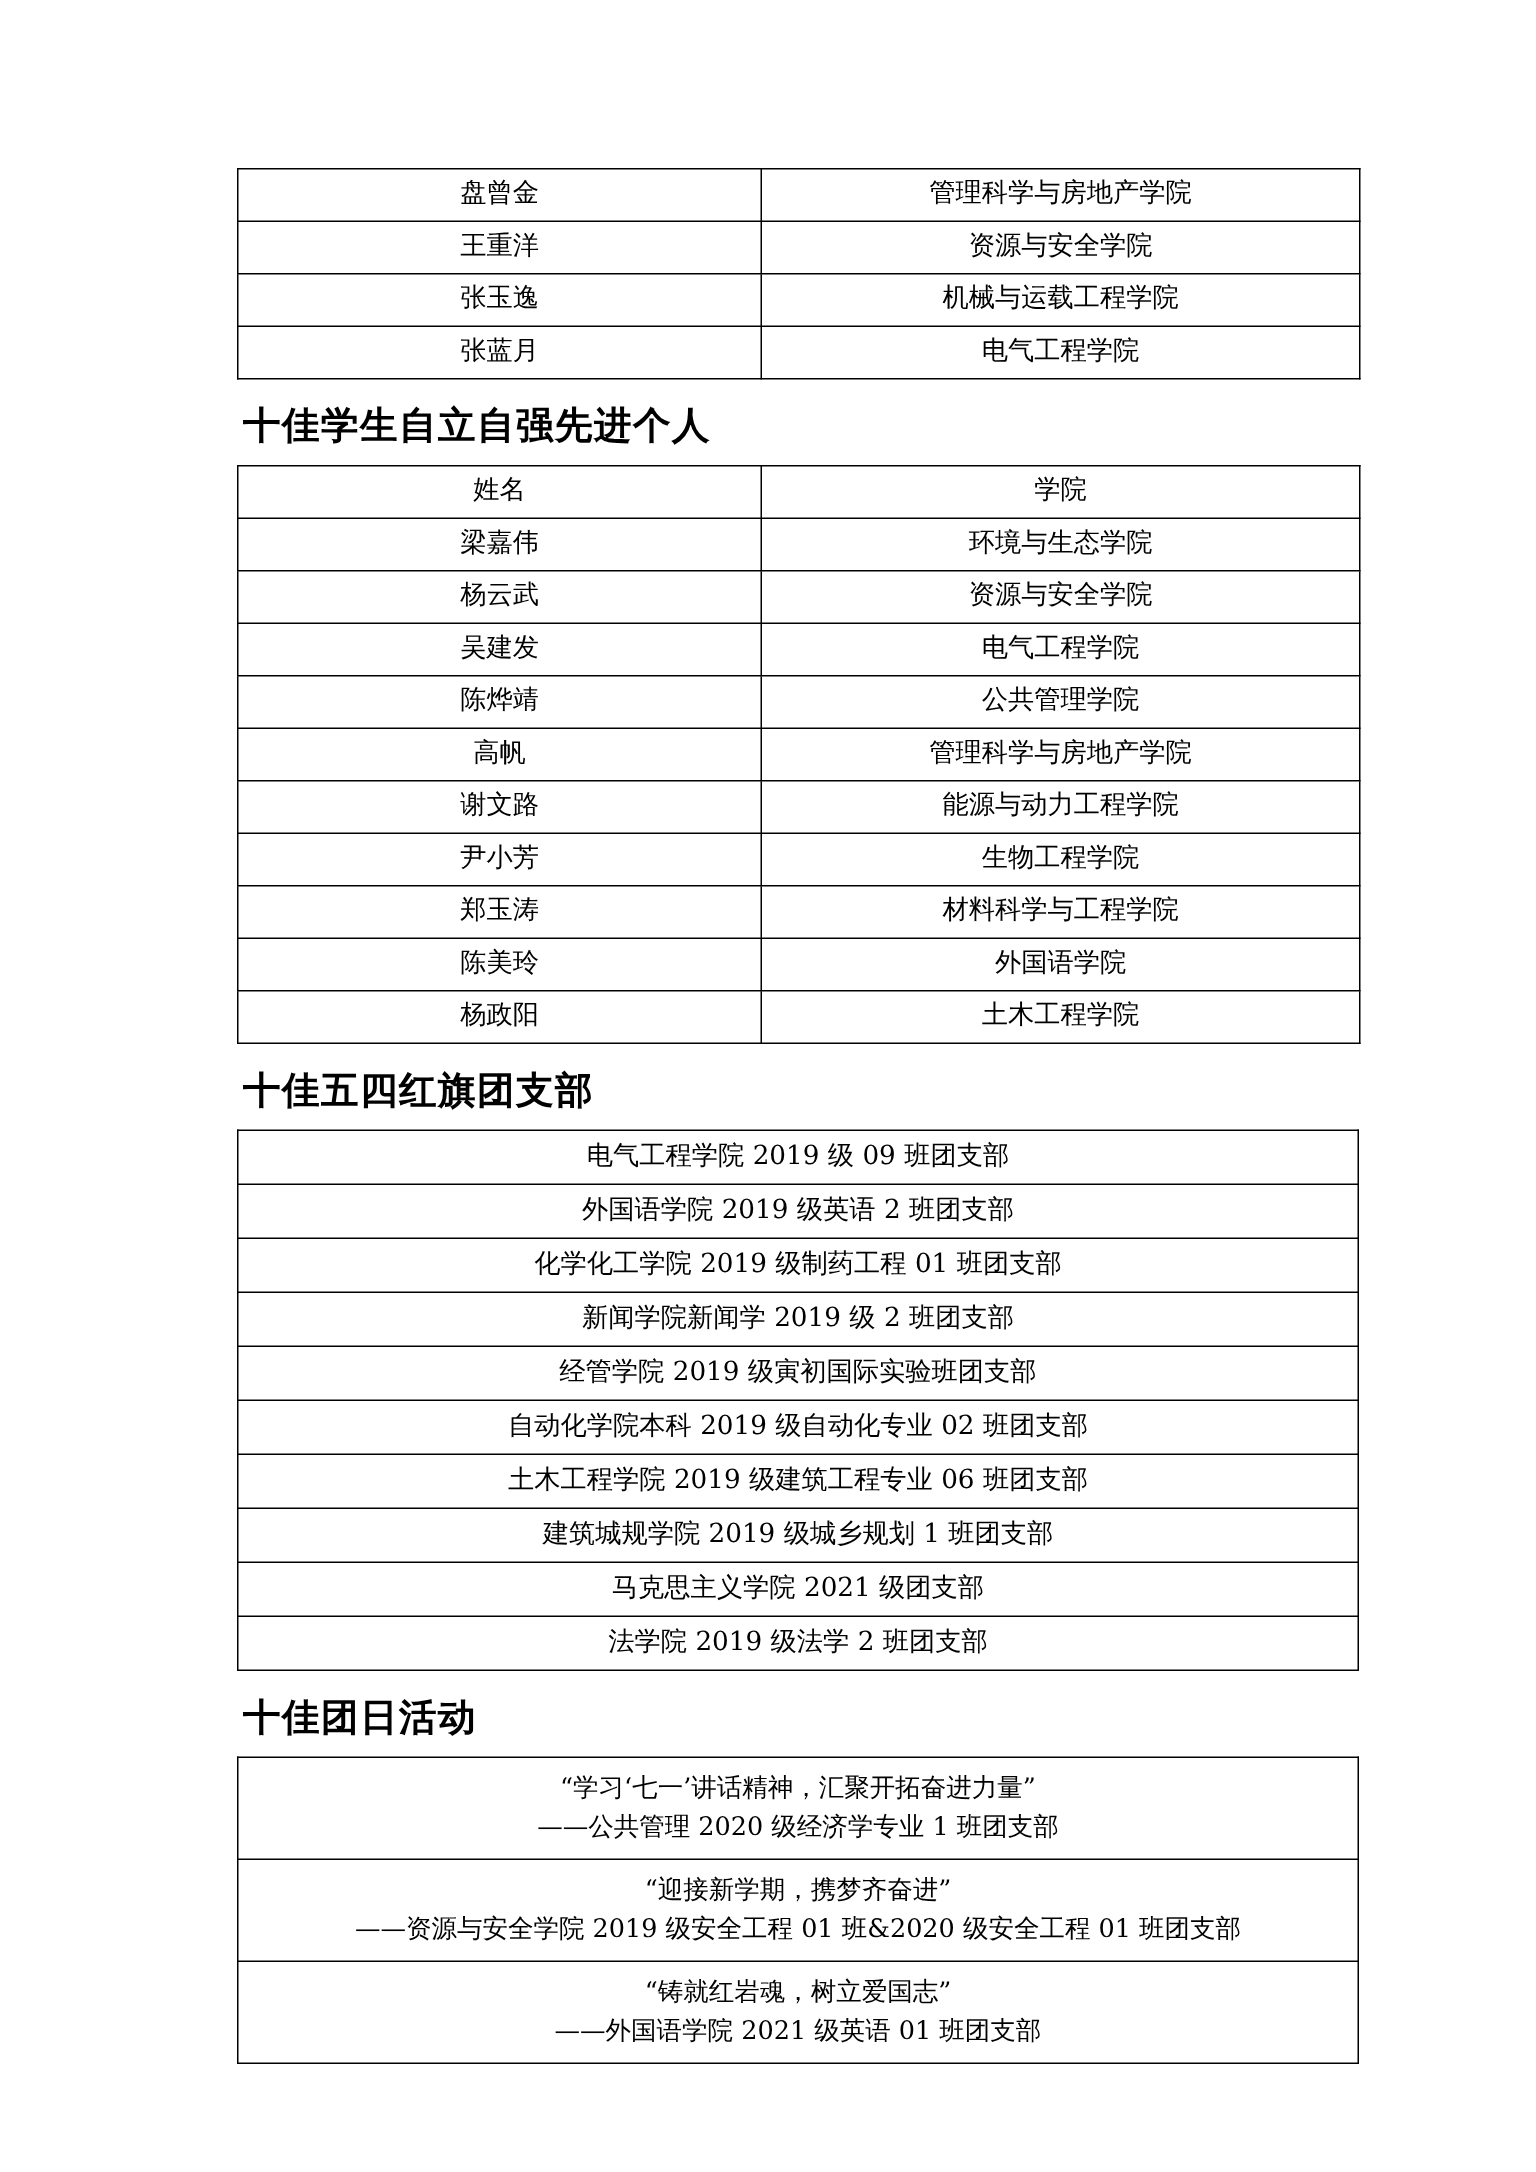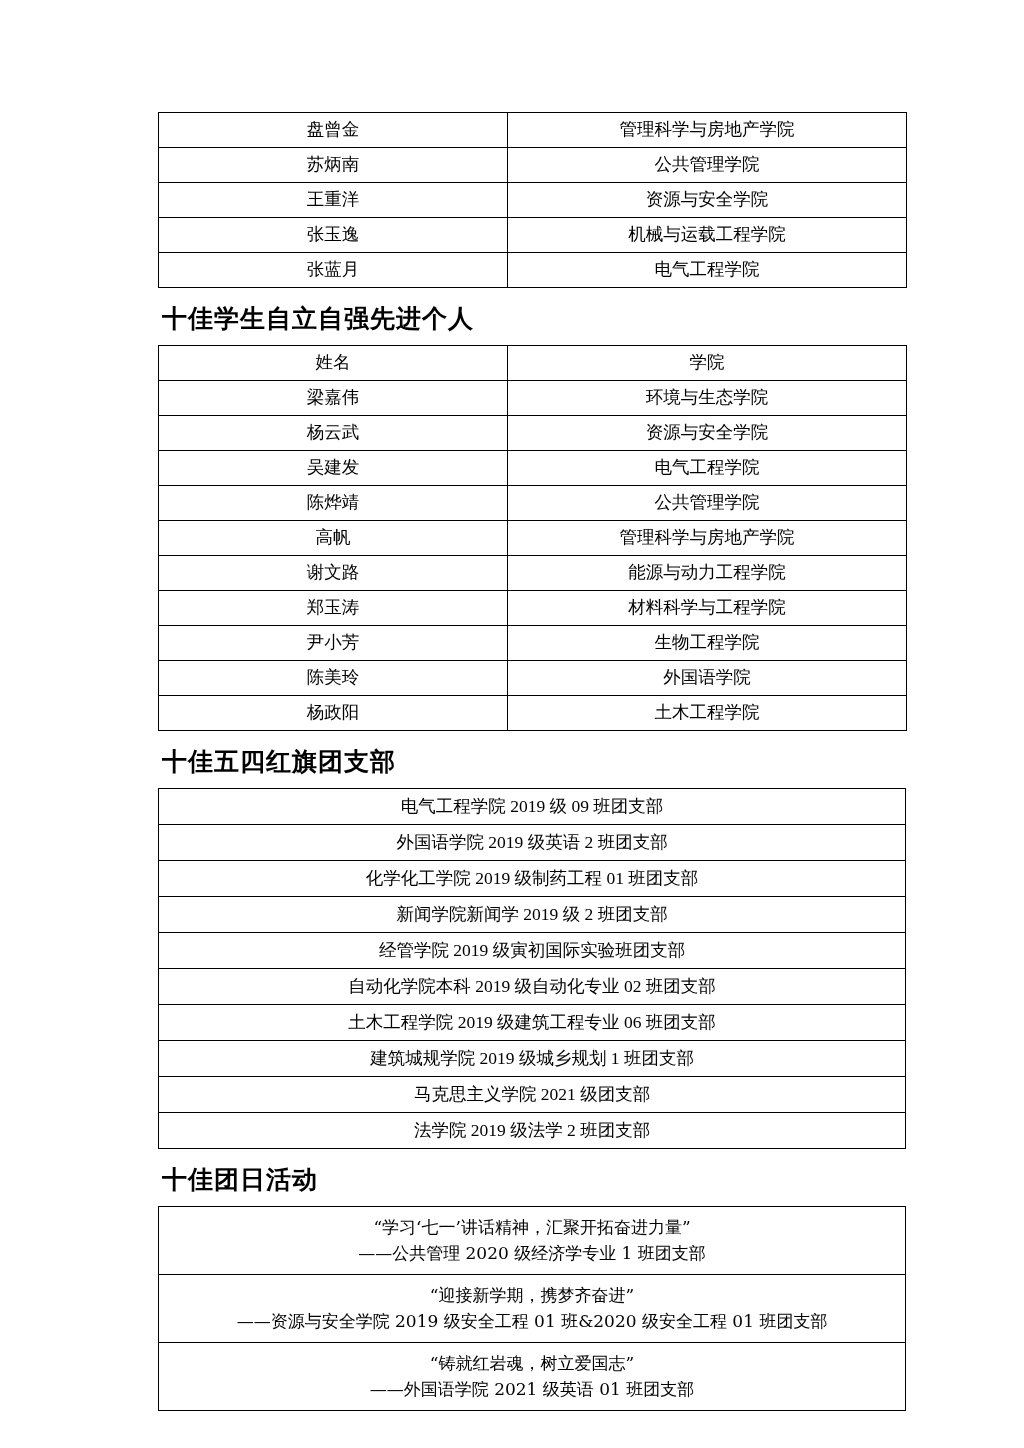--- a/index.html
+++ b/index.html
@@ -42,21 +42,20 @@
   .col-college { width: 399px; }
   .section-title {
     font-size: 25px;
     font-weight: bold;
     letter-spacing: 1px;
     margin: 14px 0 10px 4px;
     font-family: "DejaVu Serif", "Liberation Serif", serif;
   }
   .single-col td {
     height: 29px;
-    font-family: Liberation Serif, serif;
   }
   .activity-table td {
     text-align: center;
     padding: 8px 6px;
     line-height: 1.5;
     font-size: 17px;
   }
   .activity-line { display: block; }
 </style>
 </head>
@@ -66,24 +65,20 @@
 
   <table class="doc-table">
     <colgroup>
         <col class="col-name">
         <col class="col-college">
       </colgroup>
     <tbody>
       <tr>
         <td>盘曾金</td>
         <td>管理科学与房地产学院</td>
-      </tr>
-      <tr>
-        <td>苏炳南</td>
-        <td>公共管理学院</td>
       </tr>
       <tr>
         <td>王重洋</td>
         <td>资源与安全学院</td>
       </tr>
       <tr>
         <td>张玉逸</td>
         <td>机械与运载工程学院</td>
       </tr>
       <tr>
@@ -125,26 +120,26 @@
       </tr>
       <tr>
         <td>高帆</td>
         <td>管理科学与房地产学院</td>
       </tr>
       <tr>
         <td>谢文路</td>
         <td>能源与动力工程学院</td>
       </tr>
       <tr>
+        <td>尹小芳</td>
+        <td>生物工程学院</td>
+      </tr>
+      <tr>
         <td>郑玉涛</td>
         <td>材料科学与工程学院</td>
-      </tr>
-      <tr>
-        <td>尹小芳</td>
-        <td>生物工程学院</td>
       </tr>
       <tr>
         <td>陈美玲</td>
         <td>外国语学院</td>
       </tr>
       <tr>
         <td>杨政阳</td>
         <td>土木工程学院</td>
       </tr>
     </tbody>

